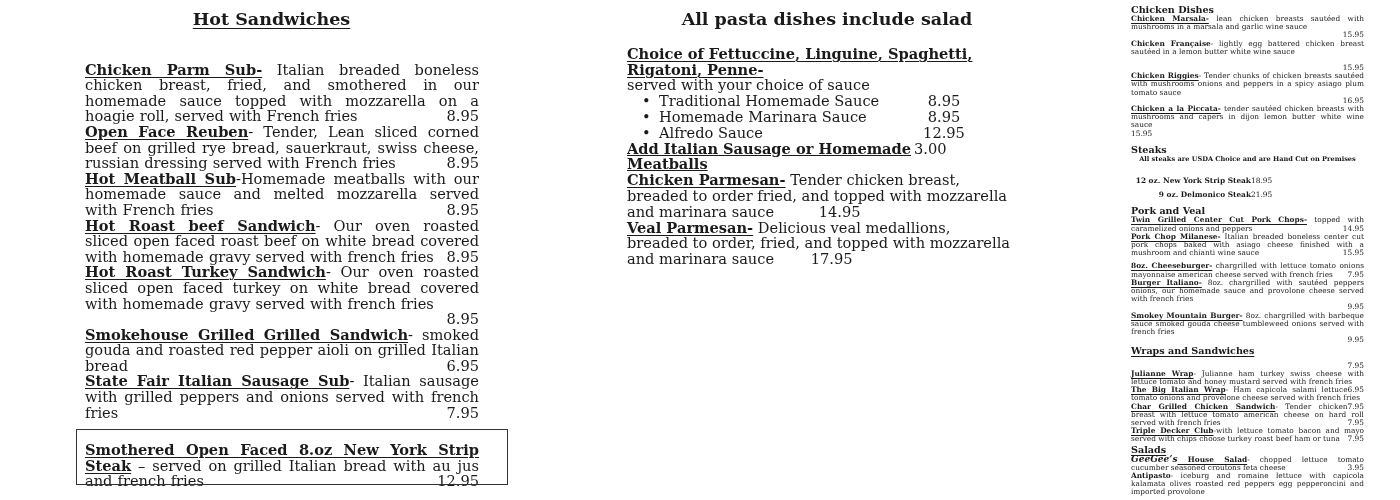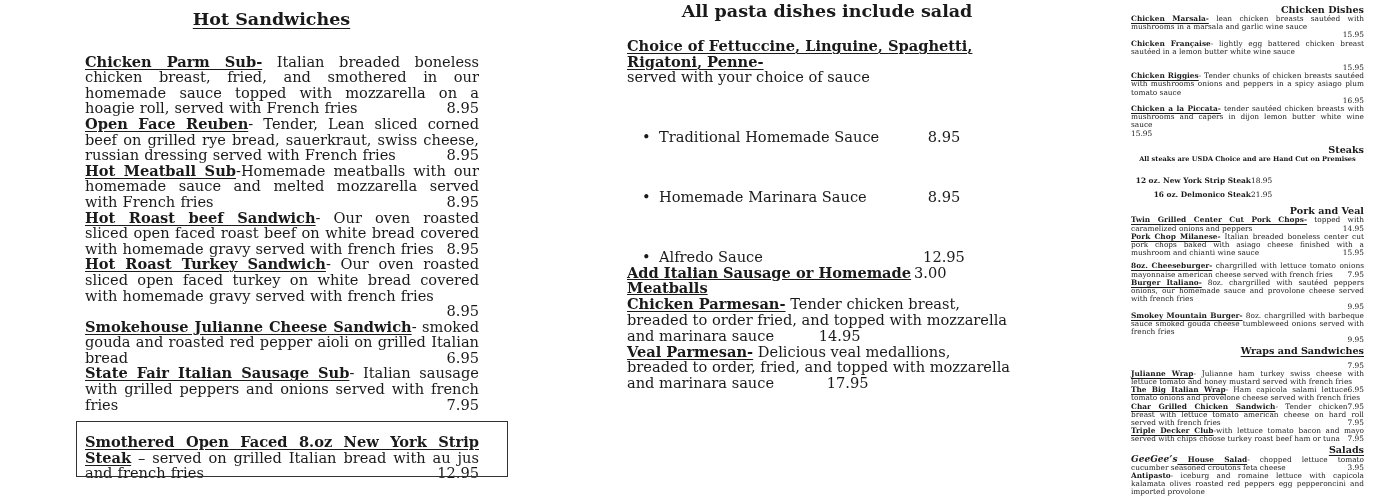--- a/index.html
+++ b/index.html
@@ -3,37 +3,37 @@
 <meta charset="utf-8">
 <style>
   html, body { margin: 0; padding: 0; background: #ffffff; }
   body { width: 1400px; height: 500px; position: relative; overflow: hidden; color: #1a1a1a; font-family: "DejaVu Serif", "Liberation Serif", serif; }
   .col { position: absolute; }
   .u { text-decoration: underline; text-decoration-thickness: 1px; text-underline-offset: 2px; }
   b { font-weight: bold; }
 
   
   #left { left: 64px; top: 10px; width: 415px; font-size: 14.6px; line-height: 15.6px; }
-  #left .title { text-align: center; font-size: 17.5px; font-weight: bold; margin: 2px 0 26px 0; text-decoration: underline; text-underline-offset: 3px; width: 415px; }
+  #left .title { text-align: center; font-size: 17.5px; font-weight: bold; margin: 2px 0 34px 0; text-decoration: underline; text-underline-offset: 3px; width: 415px; }
   #left .item { text-align: justify; text-align-last: left; word-spacing: 0.5px; margin-left: 21px; }
   #left .price-row { display: flex; justify-content: flex-end; }
   #left .inline-price { float: right; }
 
   
-  #mid { left: 627px; top: 4px; width: 390px; font-size: 14.6px; line-height: 15.8px; }
+  #mid { left: 627px; top: 12px; width: 390px; font-size: 14.6px; line-height: 15.8px; }
   #mid .title { text-align: center; font-size: 17.5px; font-weight: bold; margin: 0 0 18px 0; width: 400px; margin-left: 0; }
   #mid ul { list-style: none; margin: 0; padding: 0; }
-  #mid li { position: relative; padding-left: 32px; display: flex; margin-top: 44px; }
+  #mid li { position: relative; padding-left: 32px; display: flex; }
   #mid li::before { content: "\2022"; position: absolute; left: 15px; top: 0; }
   #mid li .name { width: 255px; }
   #mid li .p { width: 60px; text-align: center; }
 
   
   #right { left: 1131px; top: 4px; width: 233px; font-size: 7.4px; line-height: 8.2px; }
-  #right .stitle { text-align: right; font-weight: bold; font-size: 9.6px; line-height: 11px; }
+  #right .stitle { text-align: left; font-weight: bold; font-size: 9.6px; line-height: 11px; }
   #right .sub { text-align: center; font-weight: bold; font-size: 6.6px; }
   #right .it { text-align: justify; text-align-last: left; }
   #right .pr { text-align: right; }
   #right .steak { display: flex; font-weight: normal; }
   #right .steak .n { width: 120px; font-weight: bold; text-align: right; }
   .scr { font-style: italic; font-weight: bold; font-family: "DejaVu Serif", serif; font-size: 9px; }
 </style>
 </head>
 <body>
 
@@ -56,21 +56,21 @@
     <b class="u">Hot Roast beef Sandwich</b><span>- Our oven roasted sliced open faced roast beef on white bread covered with homemade gravy served with french fries</span>
     <span class="inline-price">8.95</span>
   </div>
   <div class="item">
     <b class="u">Hot Roast Turkey Sandwich</b><span>- Our oven roasted sliced open faced turkey on white bread covered with homemade gravy served with french fries</span>
     <div class="price-row">
         <span>8.95</span>
       </div>
   </div>
   <div class="item">
-    <b class="u">Smokehouse Julianne Cheese Sandwich</b><span>- smoked gouda and roasted red pepper aioli on grilled Italian bread</span>
+    <b class="u">Smokehouse Grilled Grilled Sandwich</b><span>- smoked gouda and roasted red pepper aioli on grilled Italian bread</span>
     <span class="inline-price">6.95</span>
   </div>
   <div class="item">
     <b class="u">State Fair Italian Sausage Sub</b><span>- Italian sausage with grilled peppers and onions served with french fries</span>
     <span class="inline-price">7.95</span>
   </div>
 
   <div style="height:22px"></div>
   <div class="item" style="position:relative;">
     <div style="position:absolute; left:-9px; top:-13px; width:432px; height:56px; border:1.5px solid #333; box-sizing:border-box;"></div>
@@ -109,21 +109,21 @@
   <div style="display:flex;">
     <b style="width:287px;text-decoration:underline;">Add Italian Sausage or Homemade Meatballs</b>
     <span>3.00</span>
   </div>
   <div style="width:385px;">
     <b class="u">Chicken Parmesan-</b><span> Tender chicken breast, breaded to order fried, and topped with mozzarella and marinara sauce</span>
     <span style="margin-left:40px;">14.95</span>
   </div>
   <div style="width:385px;">
     <b class="u">Veal Parmesan-</b><span> Delicious veal medallions, breaded to order, fried, and topped with mozzarella and marinara sauce</span>
-    <span style="margin-left:48px;">17.95</span>
+    <span style="margin-left:32px;">17.95</span>
   </div>
 </div>
 
 <div id="right" class="col">
   <div class="stitle">Chicken Dishes</div>
   <div class="it"><b class="u">Chicken Marsala-</b><span> lean chicken breasts sautéed with mushrooms in a marsala and garlic wine sauce</span></div>
   <div class="pr">15.95</div>
   <div class="it"><b>Chicken Française</b><span>- lightly egg battered chicken breast sautéed in a lemon butter white wine sauce</span></div>
   <div style="height:8px"></div>
   <div class="pr">15.95</div>
@@ -135,21 +135,21 @@
   <div style="height:6px"></div>
   <div class="stitle">Steaks</div>
   <div class="sub">All steaks are USDA Choice and are Hand Cut on Premises</div>
   <div style="height:14px"></div>
   <div class="steak">
       <span class="n">12 oz. New York Strip Steak</span>
       <span>18.95</span>
     </div>
   <div style="height:6px"></div>
   <div class="steak">
-      <span class="n">16 oz. Delmonico Steak</span>
+      <span class="n">9 oz. Delmonico Steak</span>
       <span>21.95</span>
     </div>
 
   <div style="height:6px"></div>
   <div class="stitle">Pork and Veal</div>
   <div class="it"><b class="u">Twin Grilled Center Cut Pork Chops-</b><span> topped with caramelized onions and peppers</span><span style="float:right">14.95</span></div>
   <div class="it"><b class="u">Pork Chop Milanese-</b><span> Italian breaded boneless center cut pork chops baked with asiago cheese finished with a mushroom and chianti wine sauce</span><span style="float:right">15.95</span></div>
 
   <div style="height:5px"></div>
   <div class="it"><b class="u">8oz. Cheeseburger-</b><span> chargrilled with lettuce tomato onions mayonnaise american cheese served with french fries</span><span style="float:right">7.95</span></div>

